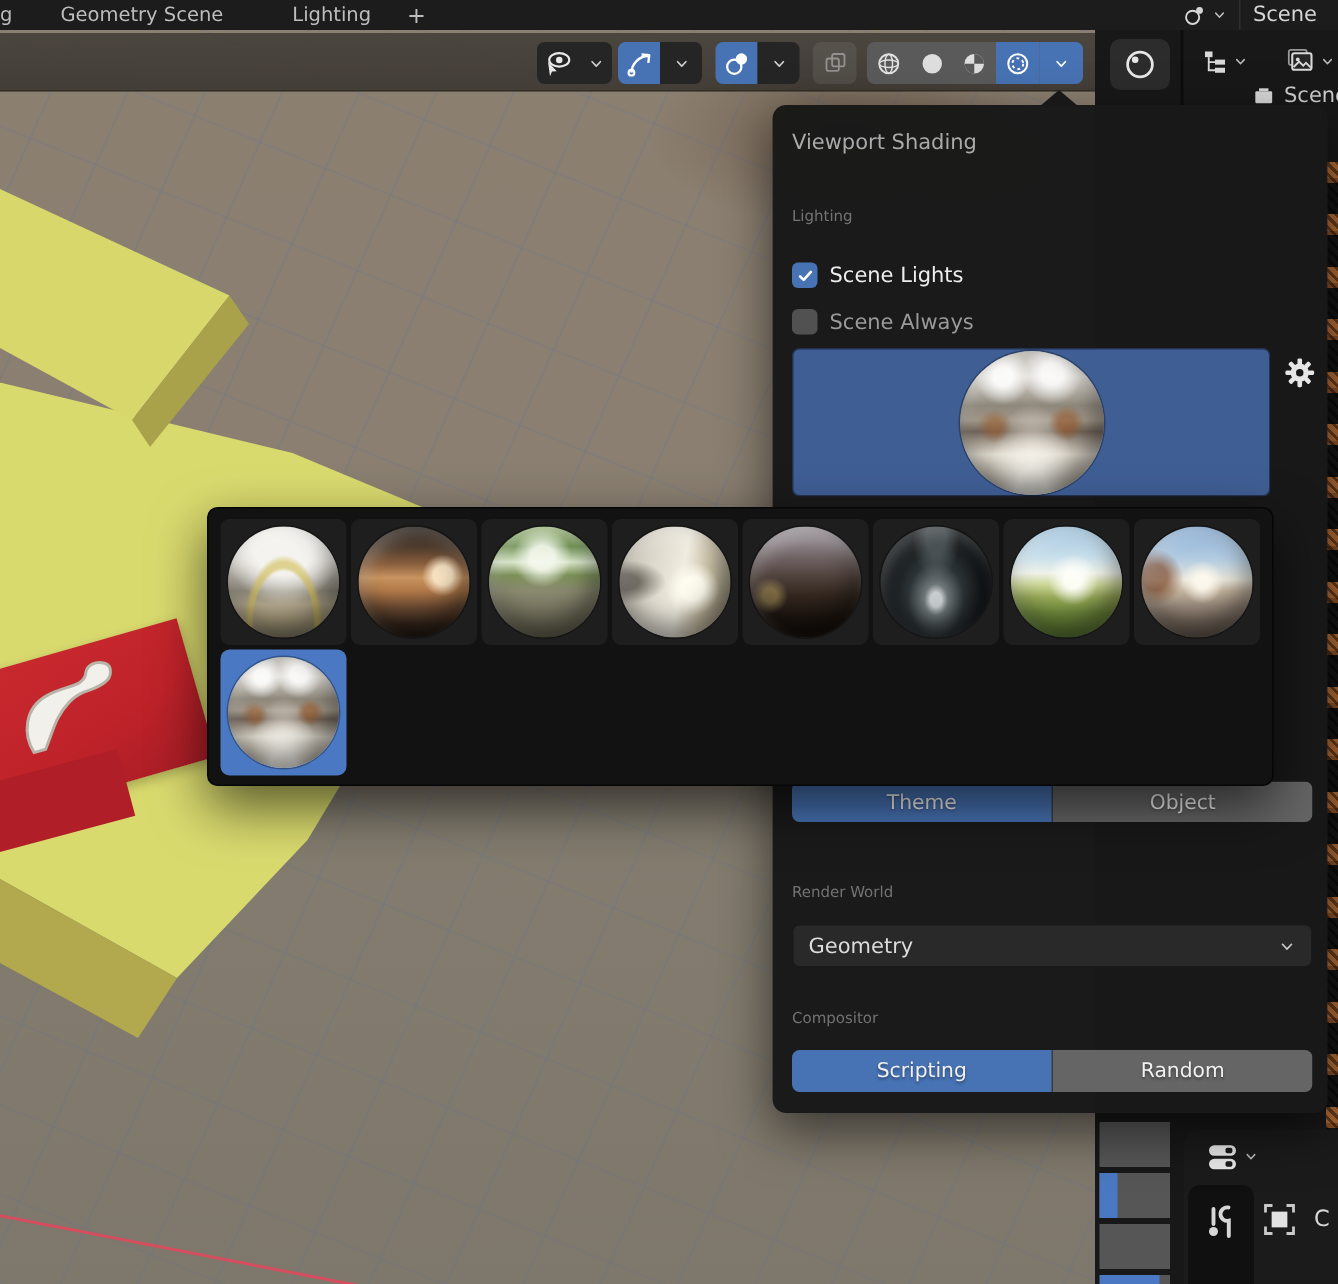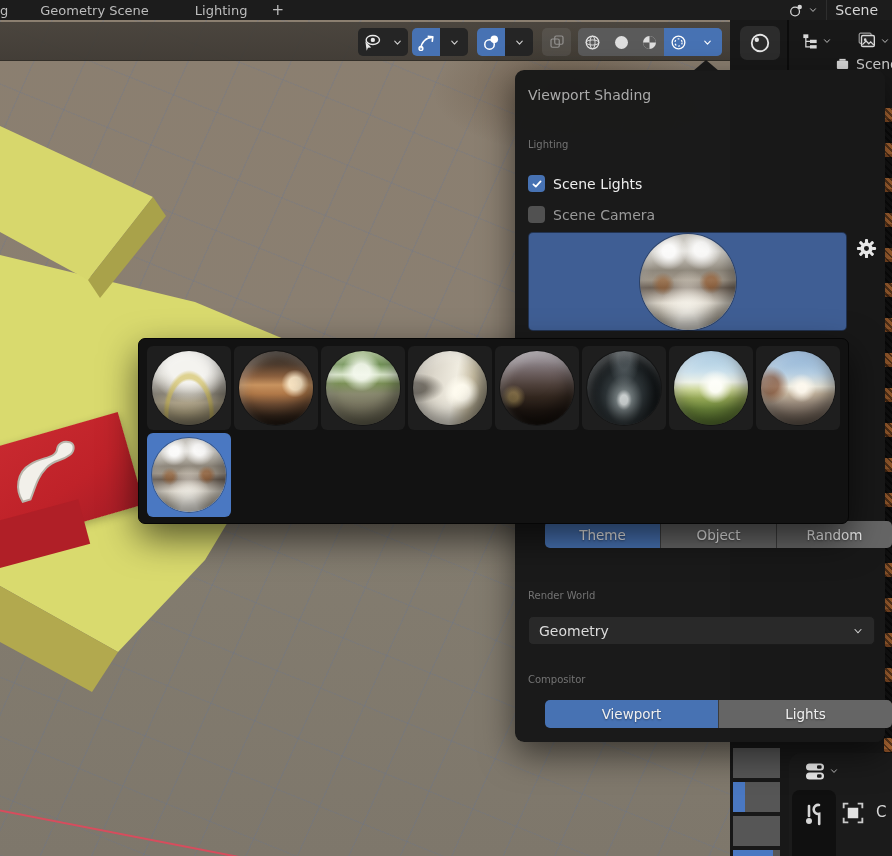--- a/index.html
+++ b/index.html
@@ -88,21 +88,21 @@
   .sp-label { position:absolute; left:13px; font-size:10px; color:#737373; }
   .cb-row { position:absolute; left:13px; display:flex; align-items:center; gap:8px; }
   .cb { width:17px; height:17px; border-radius:4px; display:flex; align-items:center; justify-content:center; }
   .cb.checked { background:#4772b3; }
   .cb.unchecked { background:#515151; }
   .cb-label-on { color:#ededed; font-size:14px; }
   .cb-label-off { color:#9a9a9a; font-size:14px; }
   .hdri-preview { position:absolute; left:13px; top:162px; width:319px; height:99px; background:#3f5e94; border-radius:5px; border:1px solid rgba(0,0,0,.45); display:flex; align-items:center; justify-content:center; }
   .gear { position:absolute; left:340px; top:167px; }
 
-  .segmented { position:absolute; left:30px; width:347px; height:27px; display:flex; border-radius:5px; overflow:hidden; }
+  .segmented { position:absolute; left:13px; width:347px; height:27px; display:flex; border-radius:5px; overflow:hidden; }
   .seg-btn { flex:1; background:#656565; color:#f0f0f0; font-size:13.5px; display:flex; align-items:center; justify-content:center; border-right:1px solid #3c3c3c; text-shadow:0 1px 2px rgba(0,0,0,.4); }
   .seg-btn:last-child { border-right:none; }
   .seg-btn.selected { background:#4772b3; }
   .select-box { position:absolute; left:13px; width:347px; height:29px; background:#292929; border:1px solid #1a1a1a; border-radius:5px; display:flex; align-items:center; color:#dcdcdc; font-size:14px; padding:0 10px; justify-content:space-between; }
 
   
   .hdri-popup { position:absolute; left:138px; top:338px; width:711px; height:186px; background:#121212; border:1px solid #060606; border-radius:7px; box-shadow:0 14px 36px rgba(0,0,0,.6); z-index:50; padding:7px 8px; display:grid; grid-template-columns:repeat(8,84px); grid-auto-rows:84px; gap:3px; }
   .hdri-cell { background:#1e1e1e; border-radius:6px; display:flex; align-items:center; justify-content:center; }
   .hdri-cell.selected { background:#4a78c2; }
   .sphere { border-radius:50%; box-shadow:inset -4px -10px 16px rgba(0,0,0,.45), inset 3px 6px 10px rgba(255,255,255,.25), 0 0 0 1px rgba(0,0,0,.3); }
@@ -361,21 +361,21 @@
       <span class="cb checked">
         <svg width="12" height="12" viewBox="0 0 16 16">
             <path d="M3.2 8.4 L6.4 11.4 L12.8 4.4" fill="none" stroke="#ffffff" stroke-width="2.3" stroke-linecap="round" stroke-linejoin="round"></path>
           </svg>
       </span>
       <span class="cb-label-on">Scene Lights</span>
     </div>
 
     <div class="cb-row" style="top:136px">
       <span class="cb unchecked"></span>
-      <span class="cb-label-off">Scene Camera</span>
+      <span class="cb-label-off">Scene Always</span>
     </div>
 
     <div class="hdri-preview">
       <div class="sphere sph-lg env-chrome"></div>
     </div>
 
     <div class="gear">
       <svg width="23" height="23" viewBox="0 0 24 24">
         <g fill="#e6e6e6">
           <g id="teeth">
@@ -390,35 +390,34 @@
           </g>
         </g>
         <circle cx="12" cy="12" r="6.4" fill="#e6e6e6"></circle>
         <circle cx="12" cy="12" r="2.6" fill="#181818"></circle>
       </svg>
     </div>
 
     <div class="segmented" style="top:451px">
       <span class="seg-btn selected">Theme</span>
       <span class="seg-btn">Object</span>
-      <span class="seg-btn">Random</span>
     </div>
 
     <div class="sp-label" style="top:520px">Render World</div>
     <div class="select-box" style="top:546px">
       <span>Geometry</span>
       <svg width="12" height="12" viewBox="0 0 24 24">
           <path d="M6 9 L12 15.5 L18 9" fill="none" stroke="#cfcfcf" stroke-width="2.2" stroke-linecap="round"></path>
         </svg>
     </div>
 
     <div class="sp-label" style="top:604px">Compositor</div>
     <div class="segmented" style="top:630px; height:28px">
-      <span class="seg-btn selected">Viewport</span>
-      <span class="seg-btn">Lights</span>
+      <span class="seg-btn selected">Scripting</span>
+      <span class="seg-btn">Random</span>
     </div>
   </div>
 
   <div class="hdri-popup" id="hdri-popup">
       <div class="hdri-cell">
         <div class="sphere sph-sm env-city"></div>
       </div>
       <div class="hdri-cell">
         <div class="sphere sph-sm env-courtyard"></div>
       </div>

